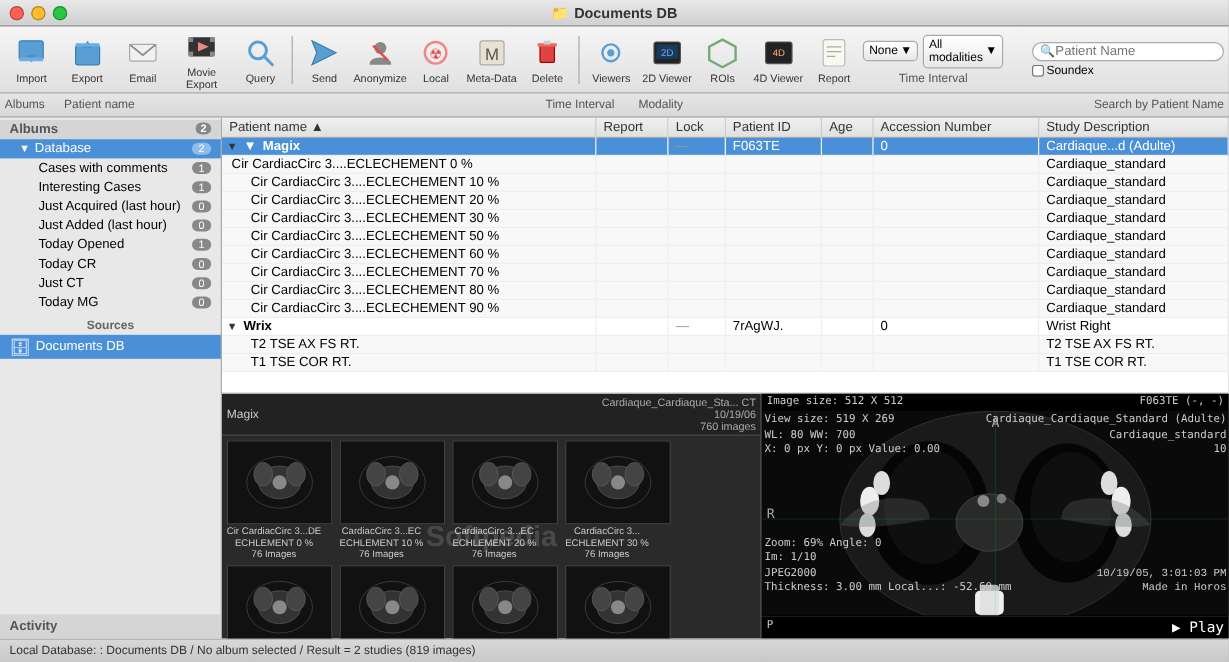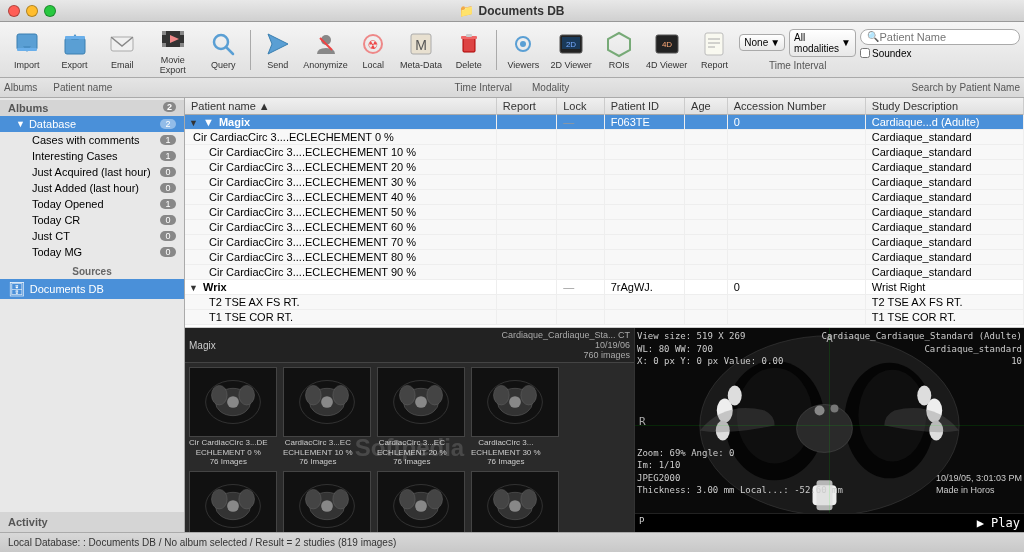--- a/index.html
+++ b/index.html
@@ -83,22 +83,22 @@
     }
     .toolbar-separator {
       width: 1px;
       height: 40px;
       background: #aaa;
       margin: 0 2px;
     }
     .toolbar-right {
       margin-left: auto;
       display: flex;
-      align-items: flex-start;
-      gap: 4px;
+      align-items: center;
+      gap: 24px;
     }
     .search-box {
       display: flex;
       align-items: center;
       background: white;
       border: 1px solid #aaa;
       border-radius: 10px;
       padding: 1px 6px;
       width: 160px;
     }
@@ -374,23 +374,23 @@
       font-family: monospace;
       line-height: 1.4;
       pointer-events: none;
     }
     .ct-overlay-br {
       position: absolute;
       bottom: 16px;
       right: 2px;
       color: #ccc;
       font-size: 9px;
-      font-family: Liberation Sans, sans-serif;
+      font-family: Liberation Mono, monospace;
       line-height: 1.4;
-      text-align: left;
+      text-align: right;
       pointer-events: none;
     }
     .ct-label-a { position: absolute; top: 4px; left: 50%; transform: translateX(-50%); color: #aaa; font-size: 11px; font-family: monospace; }
     .ct-label-r { position: absolute; top: 50%; left: 4px; transform: translateY(-50%); color: #aaa; font-size: 11px; font-family: monospace; }
     .ct-bottom-bar {
       background: #000;
       color: #ccc;
       font-size: 9px;
       padding: 2px 4px;
       display: flex;
@@ -767,29 +767,20 @@
             <td style="padding-left:24px">Cir CardiacCirc 3....ECLECHEMENT 20 %</td>
             <td></td>
               <td></td>
               <td></td>
               <td></td>
               <td></td>
             <td>Cardiaque_standard</td>
           </tr>
           <tr class="sub-row">
             <td style="padding-left:24px">Cir CardiacCirc 3....ECLECHEMENT 30 %</td>
-            <td></td>
-              <td></td>
-              <td></td>
-              <td></td>
-              <td></td>
-            <td>Cardiaque_standard</td>
-          </tr>
-          <tr class="sub-row">
-            <td style="padding-left:24px">Cir CardiacCirc 3....ECLECHEMENT 40 %</td>
             <td></td>
               <td></td>
               <td></td>
               <td></td>
               <td></td>
             <td>Cardiaque_standard</td>
           </tr>
           <tr class="sub-row">
             <td style="padding-left:24px">Cir CardiacCirc 3....ECLECHEMENT 50 %</td>
             <td></td>
@@ -987,20 +978,24 @@
                 <ellipse cx="58" cy="28" rx="8" ry="10" fill="#444" stroke="#666" stroke-width="0.5"></ellipse>
               </svg>
             </div>
 
           </div>
 
         </div>
       </div>
 
       <div class="ct-viewer">
+        <div class="ct-info-bar">
+          <span>Image size: 512 X 512</span>
+          <span>F063TE (-, -)</span>
+        </div>
         <div class="ct-image-area">
 
           <svg width="100%" height="100%" viewBox="0 0 390 200" preserveAspectRatio="xMidYMid slice" style="display:block">
             <rect width="390" height="200" fill="#0a0a0a"></rect>
 
             <ellipse cx="195" cy="105" rx="130" ry="90" fill="#1a1a1a" stroke="#444" stroke-width="0.5"></ellipse>
 
             <ellipse cx="140" cy="100" rx="50" ry="60" fill="#050505"></ellipse>
             <ellipse cx="140" cy="95" rx="38" ry="48" fill="#0f0f0f"></ellipse>
 

